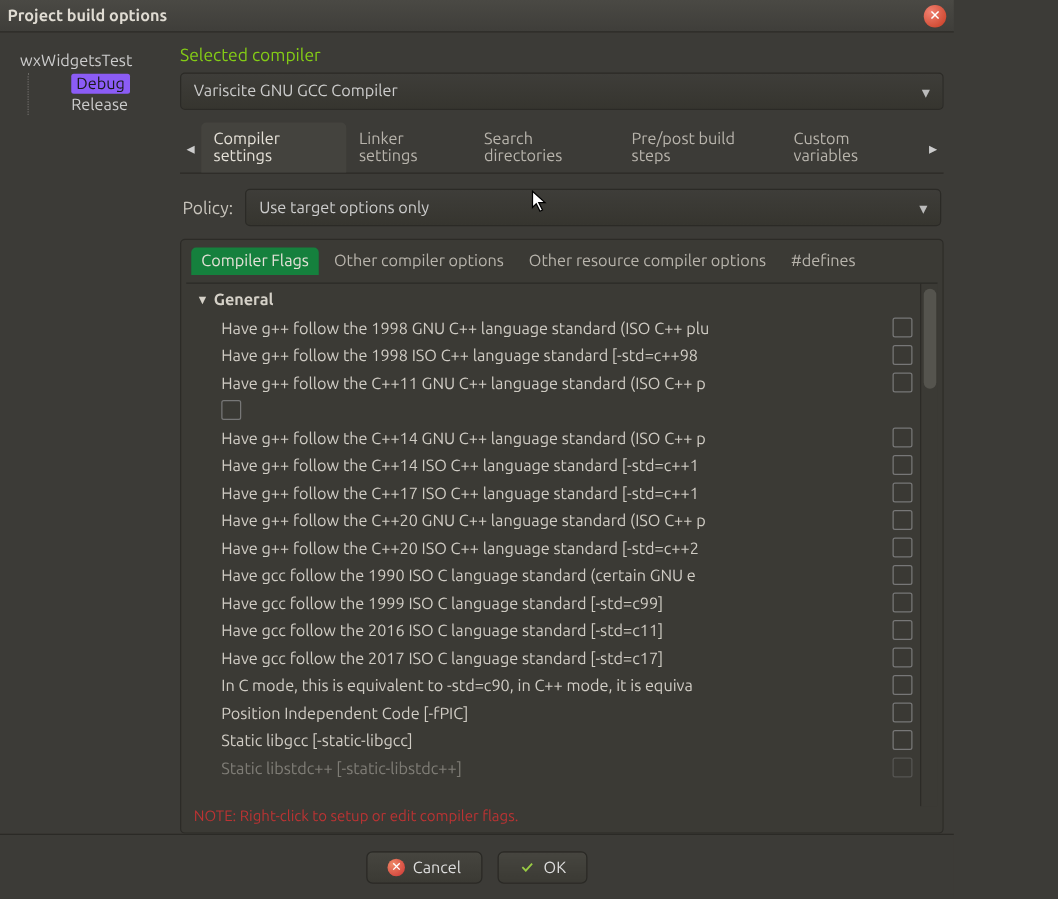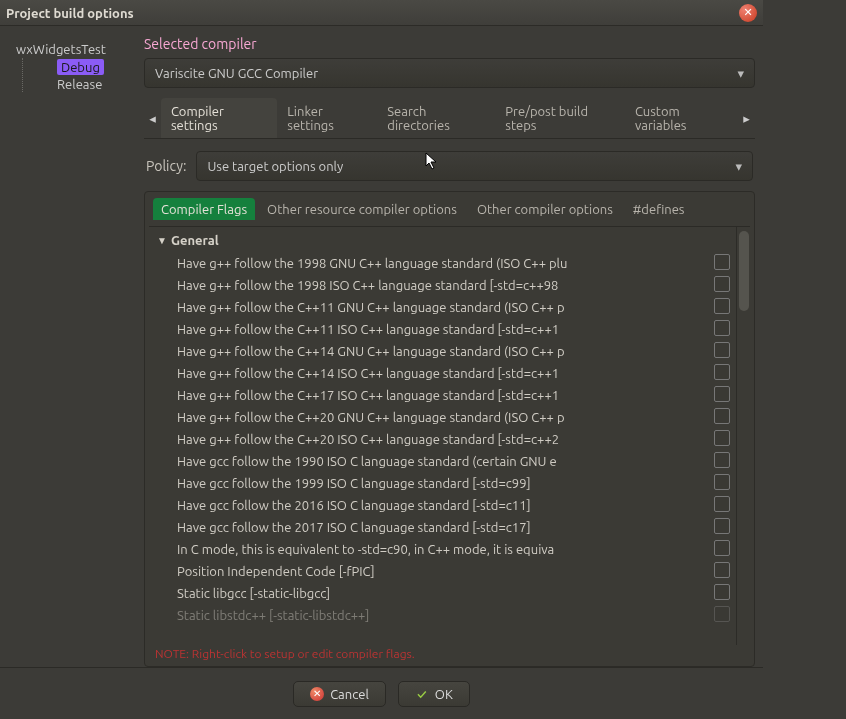--- a/index.html
+++ b/index.html
@@ -32,21 +32,21 @@
 .tree-root { font-size:13px; color:#ccc; }
 .tree-root .root { padding:2px 4px; }
 .tree-root .child { margin-left: 20px; padding:1px 4px; }
 .tree-root .connector {
   border-left:1px dotted #6a6965;
   margin-left:10px;
   padding-left:10px;
 }
 .selected { background:#8b5cf6; color:#1a1a1a; border-radius:2px; padding:1px 4px; display:inline-block; }
 .main { flex:1; display:flex; flex-direction:column; overflow:hidden; }
-.section-label { font-size:14px; color:#f9a8d4; margin:2px 0 6px 0; }
+.section-label { font-size:14px; color:#84cc16; margin:2px 0 6px 0; }
 .combo {
   background: linear-gradient(#3e3d39, #36352f);
   border:1px solid #2b2a26;
   border-radius:4px;
   height:30px;
   display:flex; align-items:center;
   padding:0 10px;
   color:#ccc;
   cursor:pointer;
   position:relative;
@@ -201,22 +201,22 @@
         <span class="lbl">Policy:</span>
         <div class="combo">
           <span>Use target options only</span>
           <span class="chev">▾</span>
         </div>
       </div>
 
       <div class="inner-panel">
         <div class="subtabs">
           <div class="subtab active">Compiler Flags</div>
+          <div class="subtab">Other compiler options</div>
           <div class="subtab">Other resource compiler options</div>
-          <div class="subtab">Other compiler options</div>
           <div class="subtab">#defines</div>
         </div>
 
         <div class="flags-area">
           <div class="flags-scroll">
             <div class="group-header">
               <span class="tri">▼</span>
               <span>General</span>
             </div>
             <div class="flag-row">
@@ -225,21 +225,20 @@
               </div>
             <div class="flag-row">
                 <span class="txt">Have g++ follow the 1998 ISO C++ language standard  [-std=c++98</span>
                 <span class="cb"></span>
               </div>
             <div class="flag-row">
                 <span class="txt">Have g++ follow the C++11 GNU C++ language standard (ISO C++ p</span>
                 <span class="cb"></span>
               </div>
             <div class="flag-row">
-                <span class="txt">Have g++ follow the C++11 ISO C++ language standard  [-std=c++1</span>
                 <span class="cb"></span>
               </div>
             <div class="flag-row">
                 <span class="txt">Have g++ follow the C++14 GNU C++ language standard (ISO C++ p</span>
                 <span class="cb"></span>
               </div>
             <div class="flag-row">
                 <span class="txt">Have g++ follow the C++14 ISO C++ language standard  [-std=c++1</span>
                 <span class="cb"></span>
               </div>

